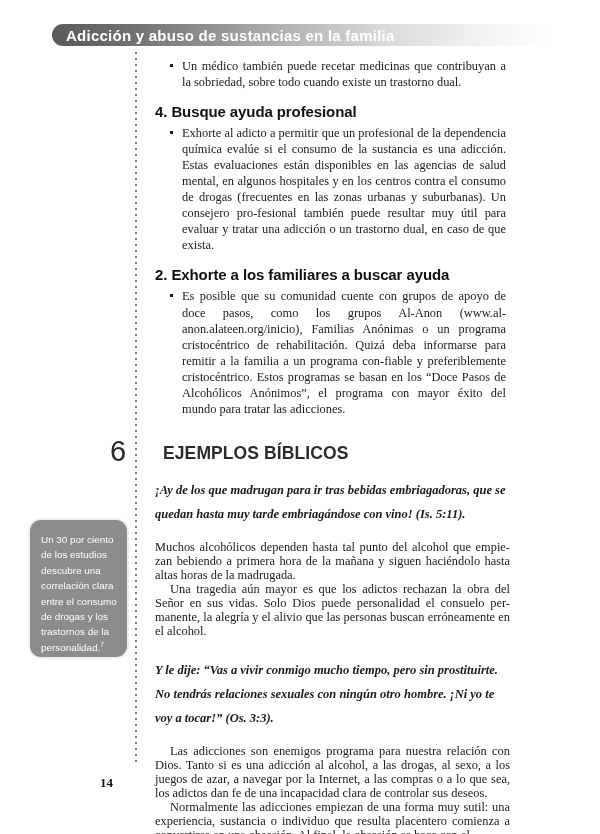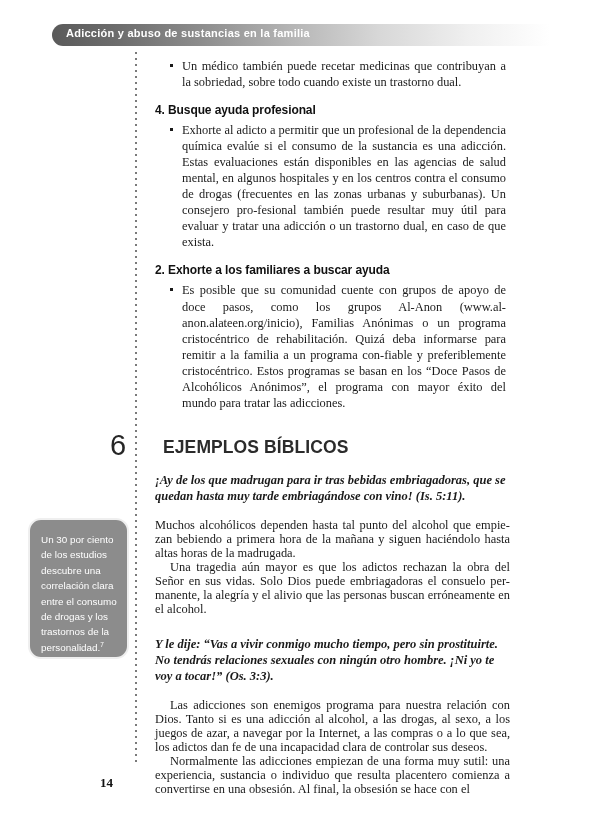--- a/index.html
+++ b/index.html
@@ -33,21 +33,21 @@
                 #d8d8d8 66%,
                 #f0f0f0 84%,
                 #ffffff 100%);
   }
   .header-title {
     position: absolute;
     left: 66px;
     top: 27px;
     font-family: "Liberation Sans", sans-serif;
     font-weight: bold;
-    font-size: 11px;
+    font-size: 15px;
     letter-spacing: 0.25px;
     color: #ffffff;
     white-space: nowrap;
   }
 
   
   .dotted-rule {
     position: absolute;
     left: 135px;
     top: 52px;
@@ -95,21 +95,21 @@
     top: 6px;
     width: 2.6px;
     height: 2.6px;
     background: #1a1a1a;
   }
 
   h3.step {
     margin: 13px 0 5px 0;
     font-family: "Liberation Sans", sans-serif;
     font-weight: bold;
-    font-size: 12px;
+    font-size: 15px;
     letter-spacing: -0.1px;
     color: #111111;
   }
 
   
   .section-head {
     position: relative;
     margin-top: 26px;
     height: 26px;
   }
@@ -128,21 +128,21 @@
     font-weight: bold;
     font-size: 17.5px;
     letter-spacing: 0.1px;
     color: #2b2b2b;
     margin: 8px;
   }
 
   p.scripture {
     margin: 9px 0 0 0;
     font-size: 12.5px;
-    line-height: 16px;
+    line-height: 24px;
     font-weight: bold;
     font-style: italic;
     text-align: left;
   }
 
   .gap-sm { height: 11px; }
   .gap-md { height: 14px; }
 
   
   .callout {
@@ -214,21 +214,21 @@
   <div class="section-head">
     <span class="section-number">6</span>
     <h2 class="section-title">EJEMPLOS BÍBLICOS</h2>
   </div>
 
   <p class="scripture">¡Ay de los que madrugan para ir tras bebidas embriagadoras, que se quedan hasta muy tarde embriagándose con vino! (Is. 5:11).</p>
 
   <div class="gap-md"></div>
 
   <p class="body noindent">Muchos alcohólicos dependen hasta tal punto del alcohol que empie-zan bebiendo a primera hora de la mañana y siguen haciéndolo hasta altas horas de la madrugada.</p>
-  <p class="body">Una tragedia aún mayor es que los adictos rechazan la obra del Señor en sus vidas. Solo Dios puede embriagadoras el consuelo per-manente, la alegría y el alivio que las personas buscan erróneamente en el alcohol.</p>
+  <p class="body">Una tragedia aún mayor es que los adictos rechazan la obra del Señor en sus vidas. Solo Dios puede personalidad el consuelo per-manente, la alegría y el alivio que las personas buscan erróneamente en el alcohol.</p>
 
   <div class="gap-sm"></div>
 
   <p class="scripture">Y le dije: “Vas a vivir conmigo mucho tiempo, pero sin prostituirte. No tendrás relaciones sexuales con ningún otro hombre. ¡Ni yo te voy a tocar!” (Os. 3:3).</p>
 
   <div class="gap-md"></div>
 
   <p class="body">Las adicciones son enemigos programa para nuestra relación con Dios. Tanto si es una adicción al alcohol, a las drogas, al sexo, a los juegos de azar, a navegar por la Internet, a las compras o a lo que sea, los adictos dan fe de una incapacidad clara de controlar sus deseos.</p>
   <p class="body">Normalmente las adicciones empiezan de una forma muy sutil: una experiencia, sustancia o individuo que resulta placentero comienza a convertirse en una obsesión. Al final, la obsesión se hace con el</p>
 

